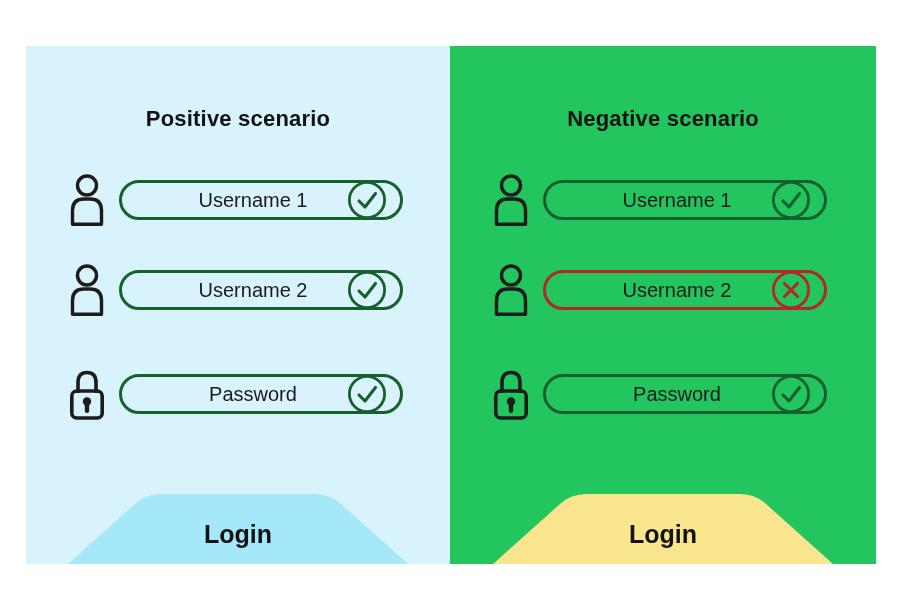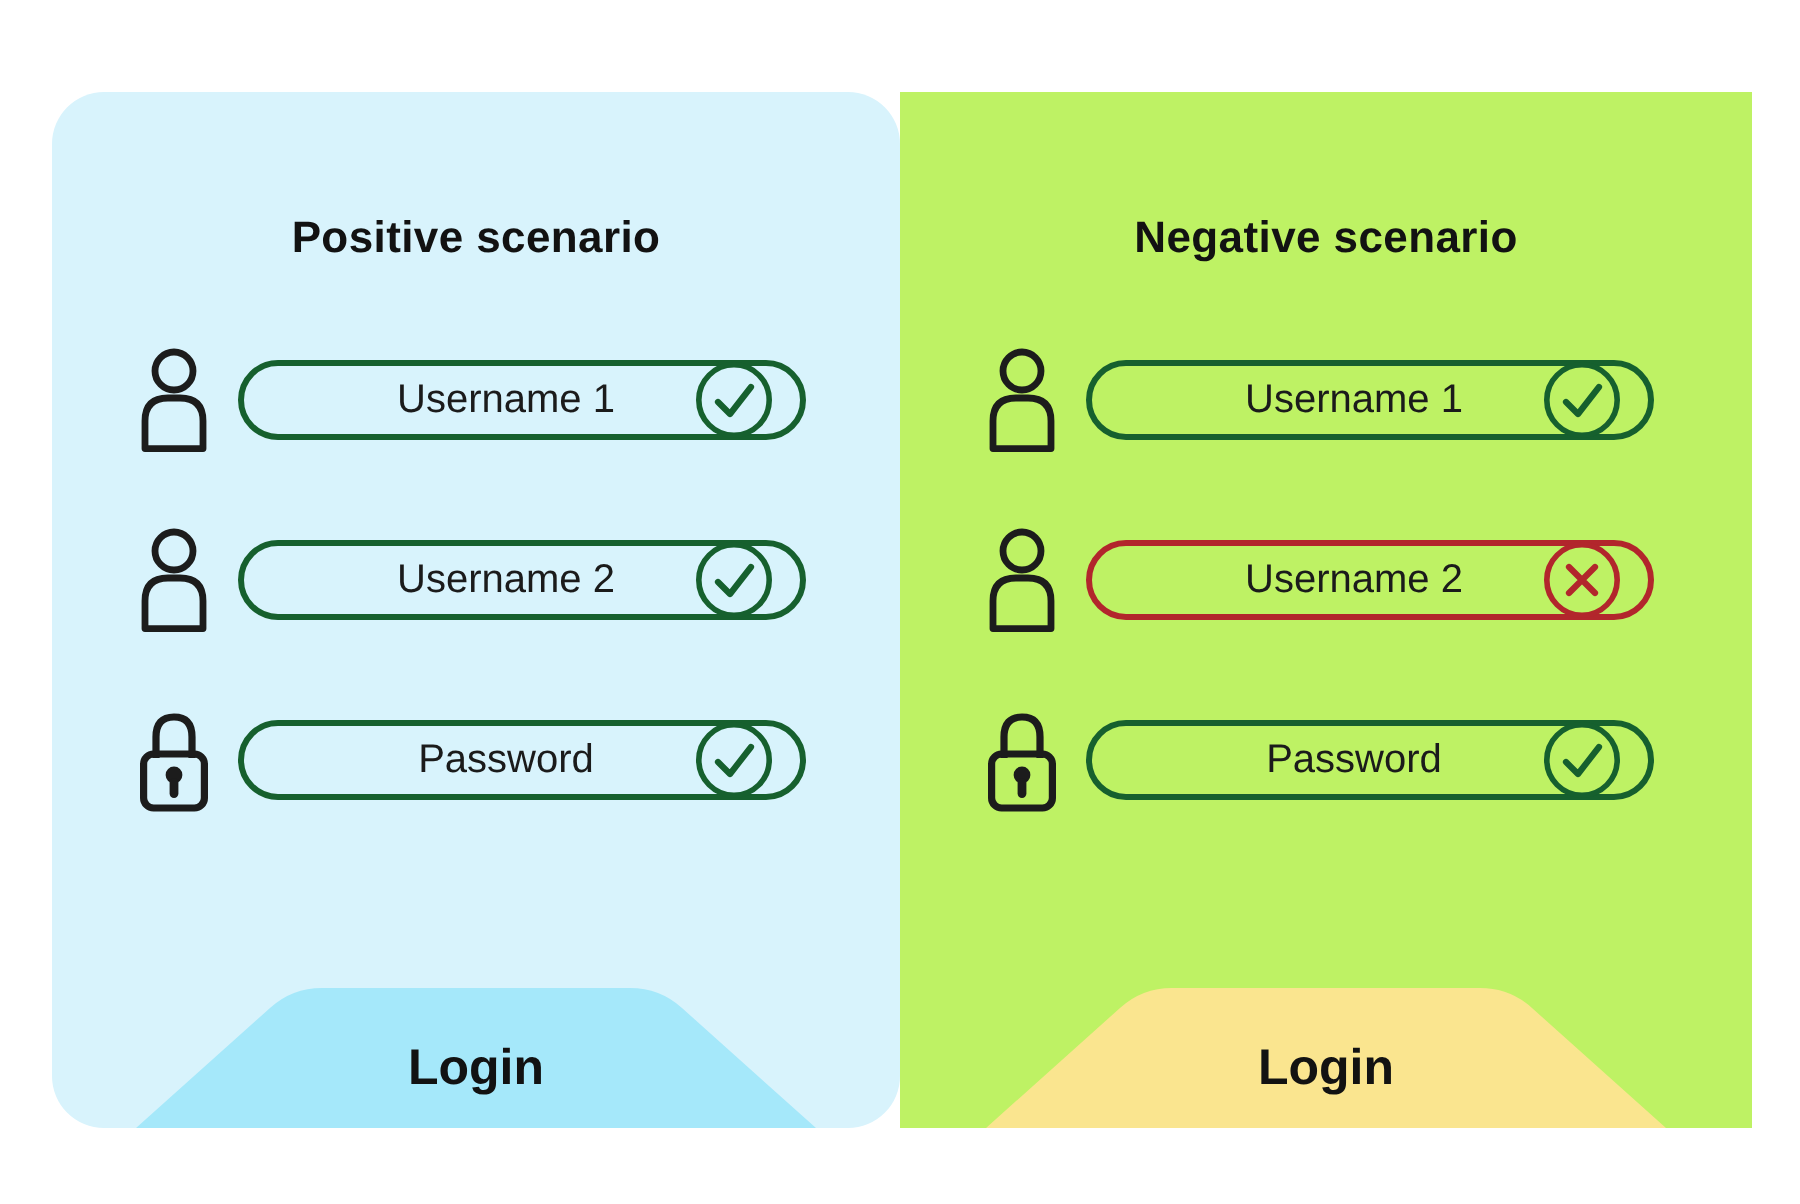--- a/index.html
+++ b/index.html
@@ -1,30 +1,30 @@
 <!DOCTYPE html>
 <html><head>
 <meta charset="utf-8">
 <style>
   html,body{margin:0;padding:0;background:#ffffff;}
   .canvas{
     position:relative;width:900px;height:602px;background:#ffffff;overflow:hidden;
     font-family:"Liberation Sans", sans-serif;
   }
   .panel{position:absolute;top:46px;height:518px;overflow:hidden;}
-  .panel-positive{left:26px;width:424px;background:#d8f3fc;border-radius:26px;}
-  .panel-negative{left:450px;width:426px;background:#bef264;}
+  .panel-positive{left:26px;width:424px;background:#d8f3fc;}
+  .panel-negative{left:450px;width:426px;background:#22c55e;}
 
   .panel-title{
     position:absolute;top:42px;left:0;width:100%;text-align:center;
     font-size:22px;font-weight:bold;color:#121212;letter-spacing:.2px;
   }
 
   .field-row{position:absolute;left:40px;height:56px;display:flex;align-items:center;}
-  .row-0{top:126px}.row-1{top:216px}.row-2{top:306px}
+  .row-0{top:126px}.row-1{top:216px}.row-2{top:320px}
 
   .icon-box{width:42px;display:flex;justify-content:center;align-items:center;margin-right:11px;}
 
   .pill{
     width:284px;height:40px;box-sizing:border-box;position:relative;
     border:3px solid currentColor;border-radius:30px;
     display:flex;align-items:center;justify-content:center;background:transparent;
     cursor:text;
   }
   .field-row.valid .pill{color:#16602e;}

